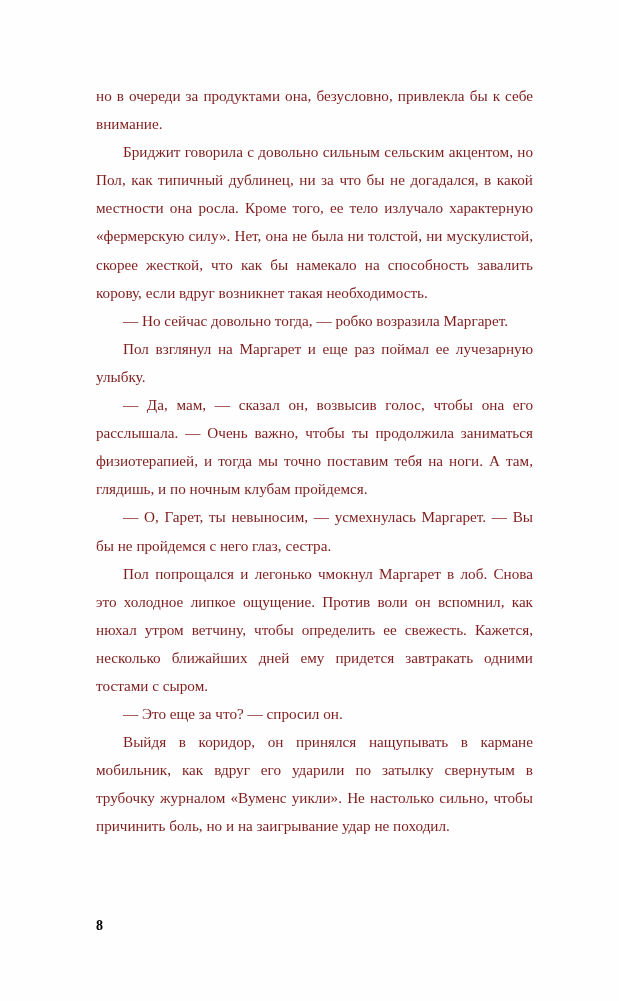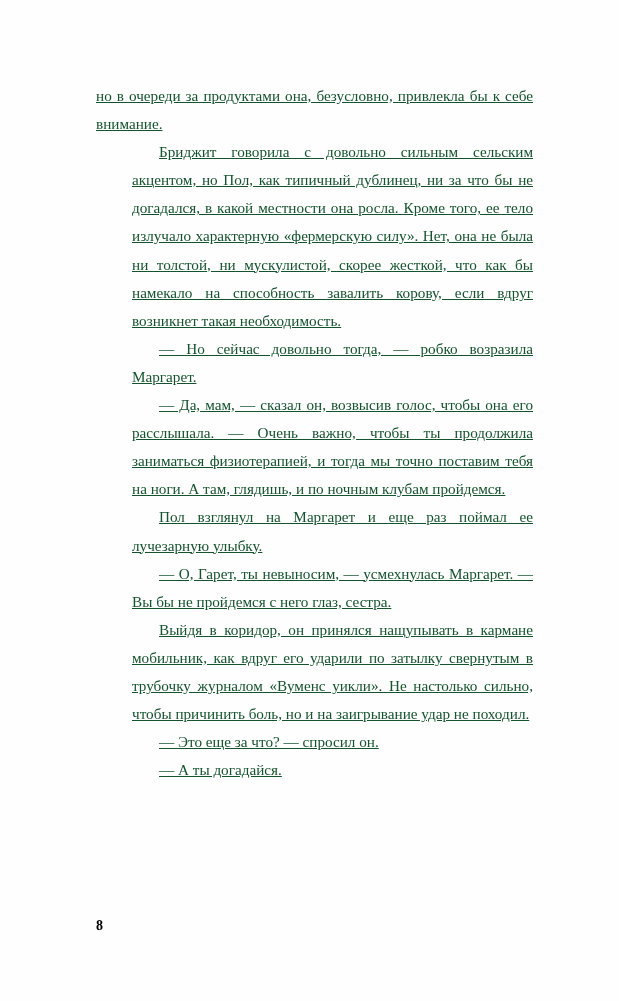--- a/index.html
+++ b/index.html
@@ -27,26 +27,24 @@
     top: 82px;
     width: 437px;
   }
   .para {
     margin: 0;
     font-size: 15.2px;
     line-height: 28.1px;
     text-align: justify;
     text-justify: inter-word;
     hyphens: manual;
-    color: #14532d;
-    text-decoration: underline;
+    color: #7f1d1d;
   }
   .para.indent {
     text-indent: 27px;
-    margin-left: 36px;
   }
   .para.noindent {
     text-indent: 0;
   }
   .page-number {
     position: absolute;
     left: 96px;
     top: 918px;
     font-size: 14px;
     font-weight: bold;
@@ -55,21 +53,21 @@
   }
 </style>
 </head>
 <body>
 
 <div class="page">
   <div class="text-block">
     <p class="para noindent">но в очереди за продуктами она, безусловно, привлекла бы к себе внимание.</p>
     <p class="para indent">Бриджит говорила с довольно сильным сельским акцентом, но Пол, как типичный дублинец, ни за что бы не догадался, в какой местности она росла. Кроме того, ее тело излучало характерную «фермерскую силу». Нет, она не была ни толстой, ни мускулистой, скорее жесткой, что как бы намекало на способность завалить корову, если вдруг возникнет такая необходимость.</p>
     <p class="para indent">— Но сейчас довольно тогда, — робко возразила Маргарет.</p>
+    <p class="para indent">Пол взглянул на Маргарет и еще раз поймал ее лучезарную улыбку.</p>
     <p class="para indent">— Да, мам, — сказал он, возвысив голос, чтобы она его расслышала. — Очень важно, чтобы ты продолжила заниматься физиотерапией, и тогда мы точно поставим тебя на ноги. А там, глядишь, и по ночным клубам пройдемся.</p>
-    <p class="para indent">Пол взглянул на Маргарет и еще раз поймал ее лучезарную улыбку.</p>
     <p class="para indent">— О, Гарет, ты невыносим, — усмехнулась Маргарет. — Вы бы не пройдемся с него глаз, сестра.</p>
+    <p class="para indent">Пол попрощался и легонько чмокнул Маргарет в лоб. Снова это холодное липкое ощущение. Против воли он вспомнил, как нюхал утром ветчину, чтобы определить ее свежесть. Кажется, несколько ближайших дней ему придется завтракать одними тостами с сыром.</p>
+    <p class="para indent">— Это еще за что? — спросил он.</p>
     <p class="para indent">Выйдя в коридор, он принялся нащупывать в кармане мобильник, как вдруг его ударили по затылку свернутым в трубочку журналом «Вуменс уикли». Не настолько сильно, чтобы причинить боль, но и на заигрывание удар не походил.</p>
-    <p class="para indent">— Это еще за что? — спросил он.</p>
-    <p class="para indent">— А ты догадайся.</p>
   </div>
   <div class="page-number">8</div>
 </div>
 
 </body></html>

